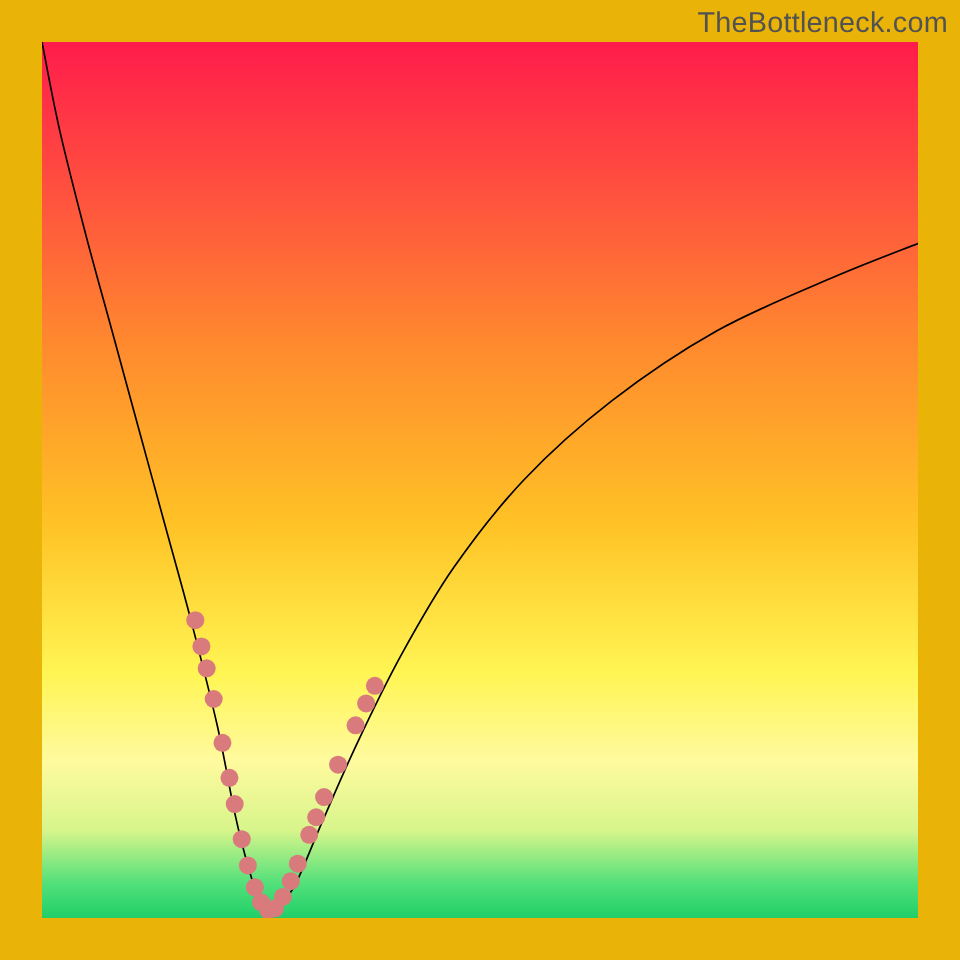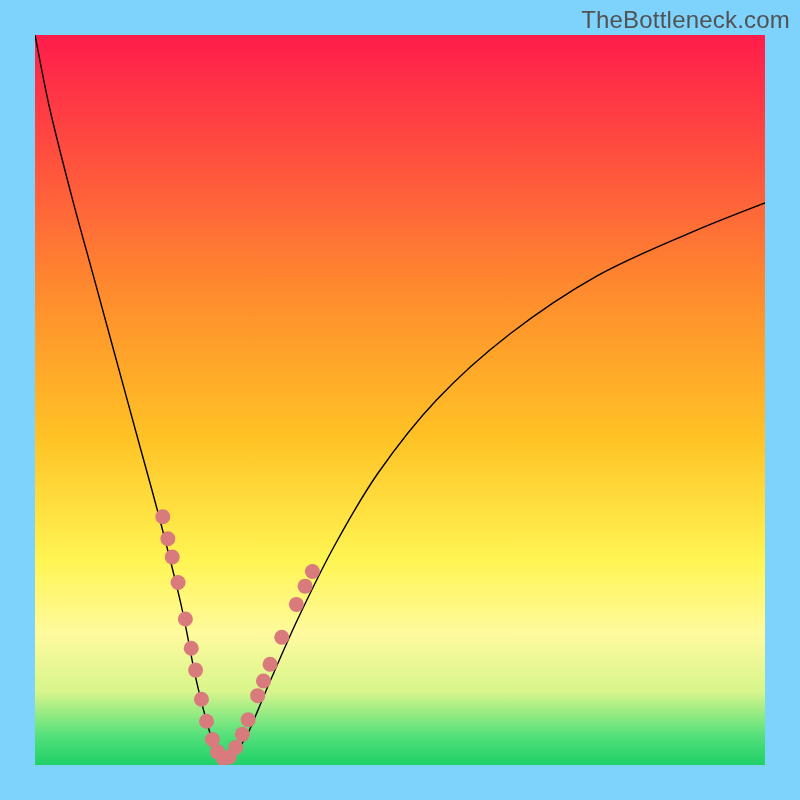--- a/index.html
+++ b/index.html
@@ -8,21 +8,21 @@
     width: 800px;
     height: 800px;
     overflow: hidden;
     background: #000;
     font-family: Arial, Helvetica, sans-serif;
   }
   .frame {
     position: relative;
     width: 800px;
     height: 800px;
-    background: #7dd3fc;
+    background: #eab308;
   }
   .watermark {
     position: absolute;
     top: 6px;
     right: 10px;
     color: #525252;
     font-size: 24px;
     font-weight: 500;
     letter-spacing: 0.2px;
     z-index: 50;

